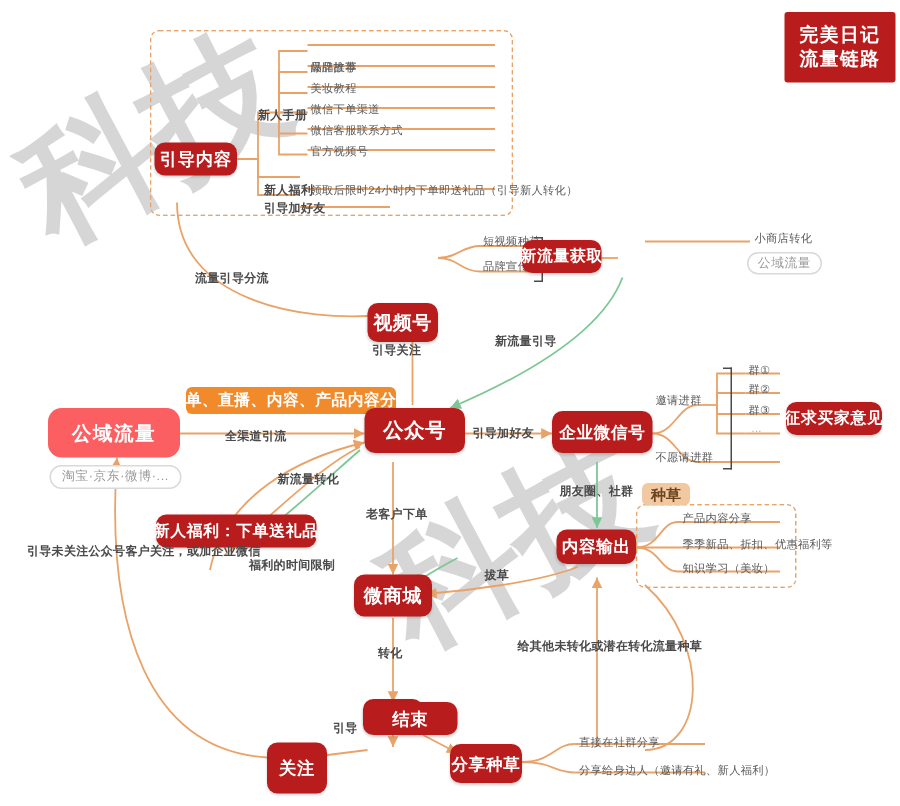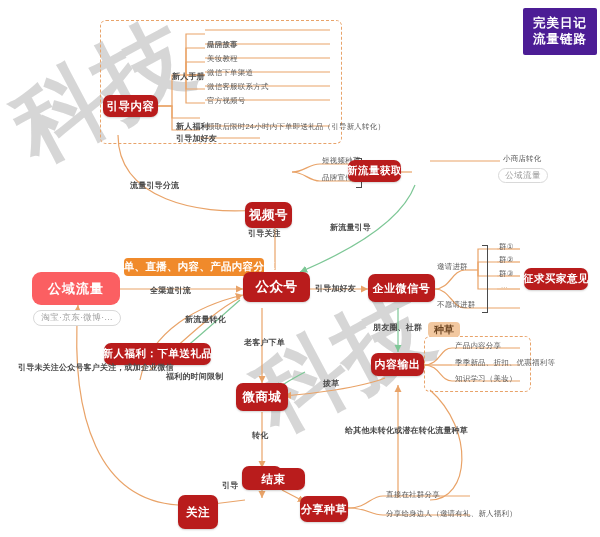--- a/index.html
+++ b/index.html
@@ -76,21 +76,21 @@
     border-radius:11px;
     background:#fff;
     color:#9a9a9a;
     font-size:8.5px;
     display:flex;align-items:center;justify-content:center;
     white-space:nowrap;
     letter-spacing:.4px;
   }
   .title-badge{
     position:absolute;
-    background:#4c1d95;
+    background:#b91c1c;
     color:#ffffff;
     font-size:12.5px;font-weight:bold;
     line-height:16px;
     text-align:center;
     padding:7px 10px 8px;
     border-radius:2px;
     letter-spacing:1px;
   }
 
   

